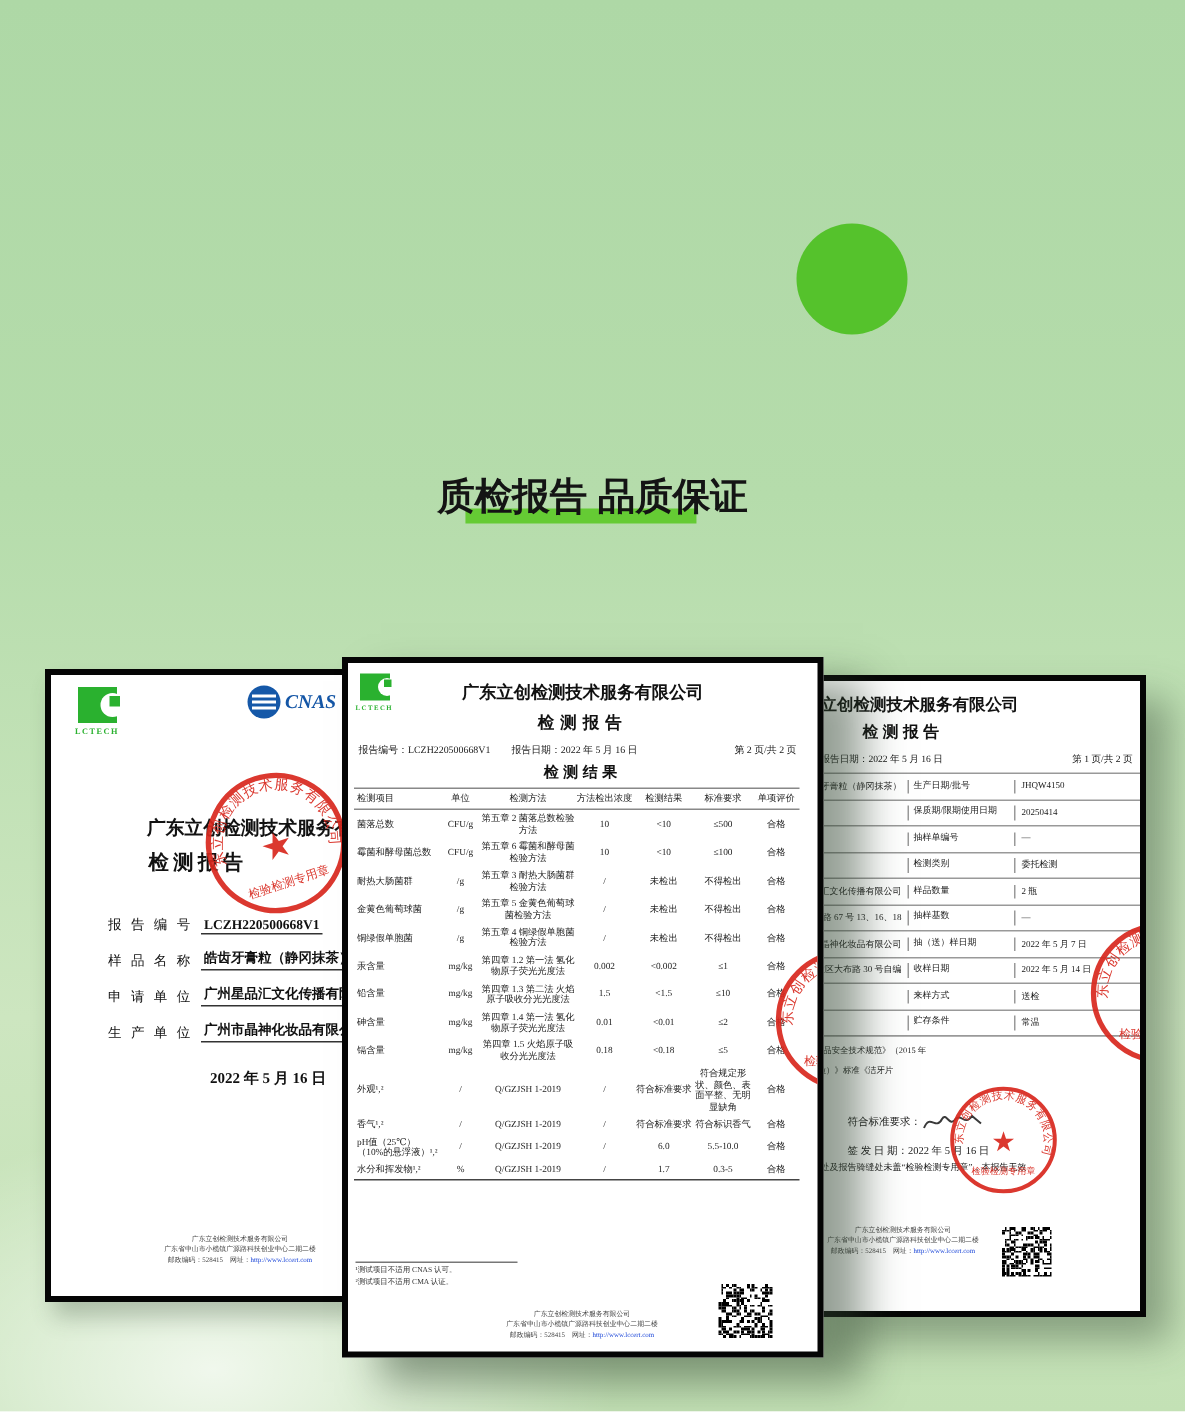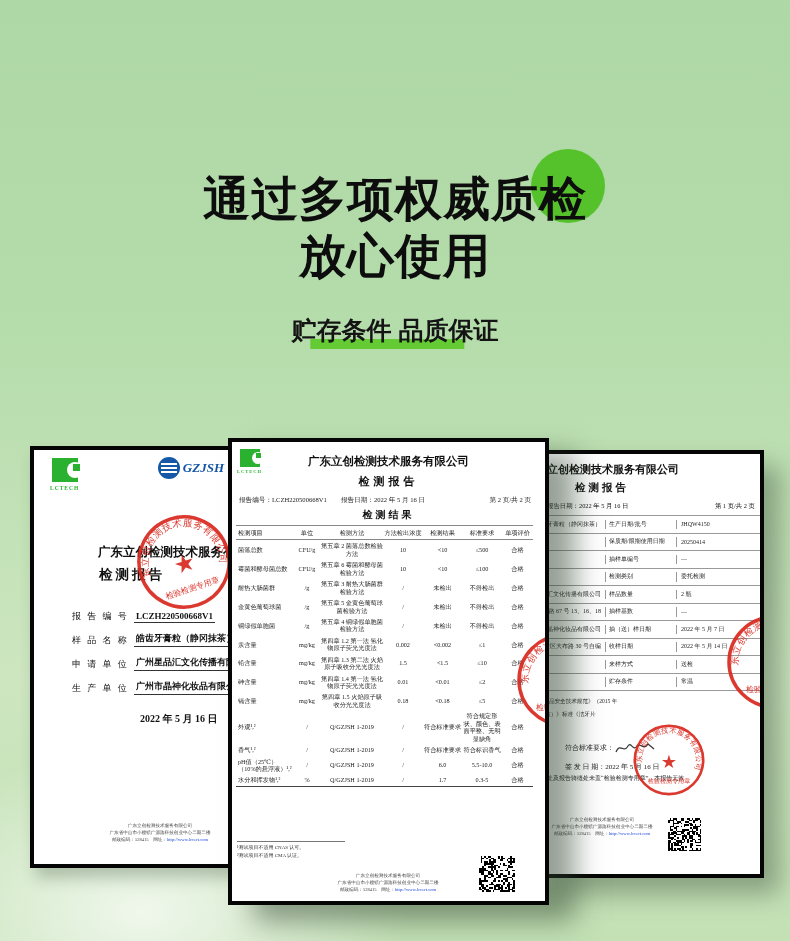--- a/index.html
+++ b/index.html
@@ -107,46 +107,42 @@
   .rnote{position:absolute;left:104px;top:320px;font-size:6px;color:#222;white-space:nowrap;}
   .rfooter{position:absolute;left:80px;top:362px;width:170px;}
   .rqr{width:33px;height:33px;left:229px;top:362px;}
 </style>
 </head>
 <body>
 
 <div class="page">
 
   <div class="hero-circle"></div>
-  <div class="hero-title">
-    <div>通过多项权威质检</div>
-    <div>放心使用</div>
-  </div>
   <div class="subtitle-wrap">
     <span class="subtitle">
-      <span>贮存条件 品质保证</span>
+      <span>质检报告 品质保证</span>
       <i class="subtitle-bar"></i>
     </span>
   </div>
 
   <div class="cert cert-left serif">
     <div class="lc-logo" style="left:16px;top:8px;">
       <div class="lc-mark" style="width:26px;height:24px;margin:0 auto;">
         <i class="notch" style="width:16px;height:16px;right:-5px;top:4px;"></i>
         <i class="dot" style="width:7px;height:7px;right:-2px;top:6px;"></i>
       </div>
       <div class="lc-word" style="font-size:5.5px;margin-top:3px;">LCTECH</div>
     </div>
     <div class="acc-logos">
       <span class="ilac">
           <i style="top:6px;"></i>
           <i style="top:10px;"></i>
           <i style="top:14px;"></i>
         </span>
-      <span class="cnas">GZJSH</span>
+      <span class="cnas">CNAS</span>
     </div>
     <div class="lcert-company">广东立创检测技术服务有限公司</div>
     <div class="lcert-doctitle">检测报告</div>
 
     <svg class="stamp" style="left:100px;top:62px;width:100px;height:100px;transform:rotate(-18deg);" viewBox="0 0 100 100">
       <defs>
           <path id="arcA" d="M50,50 m-36,0 a36,36 0 1,1 72,0 a36,36 0 1,1 -72,0"></path>
         </defs>
       <circle class="stamp-ring" cx="50" cy="50" r="45"></circle>
       <text class="stamp-arc-text"><textPath href="#arcA" startOffset="25%" text-anchor="middle">广东立创检测技术服务有限公司</textPath></text>

